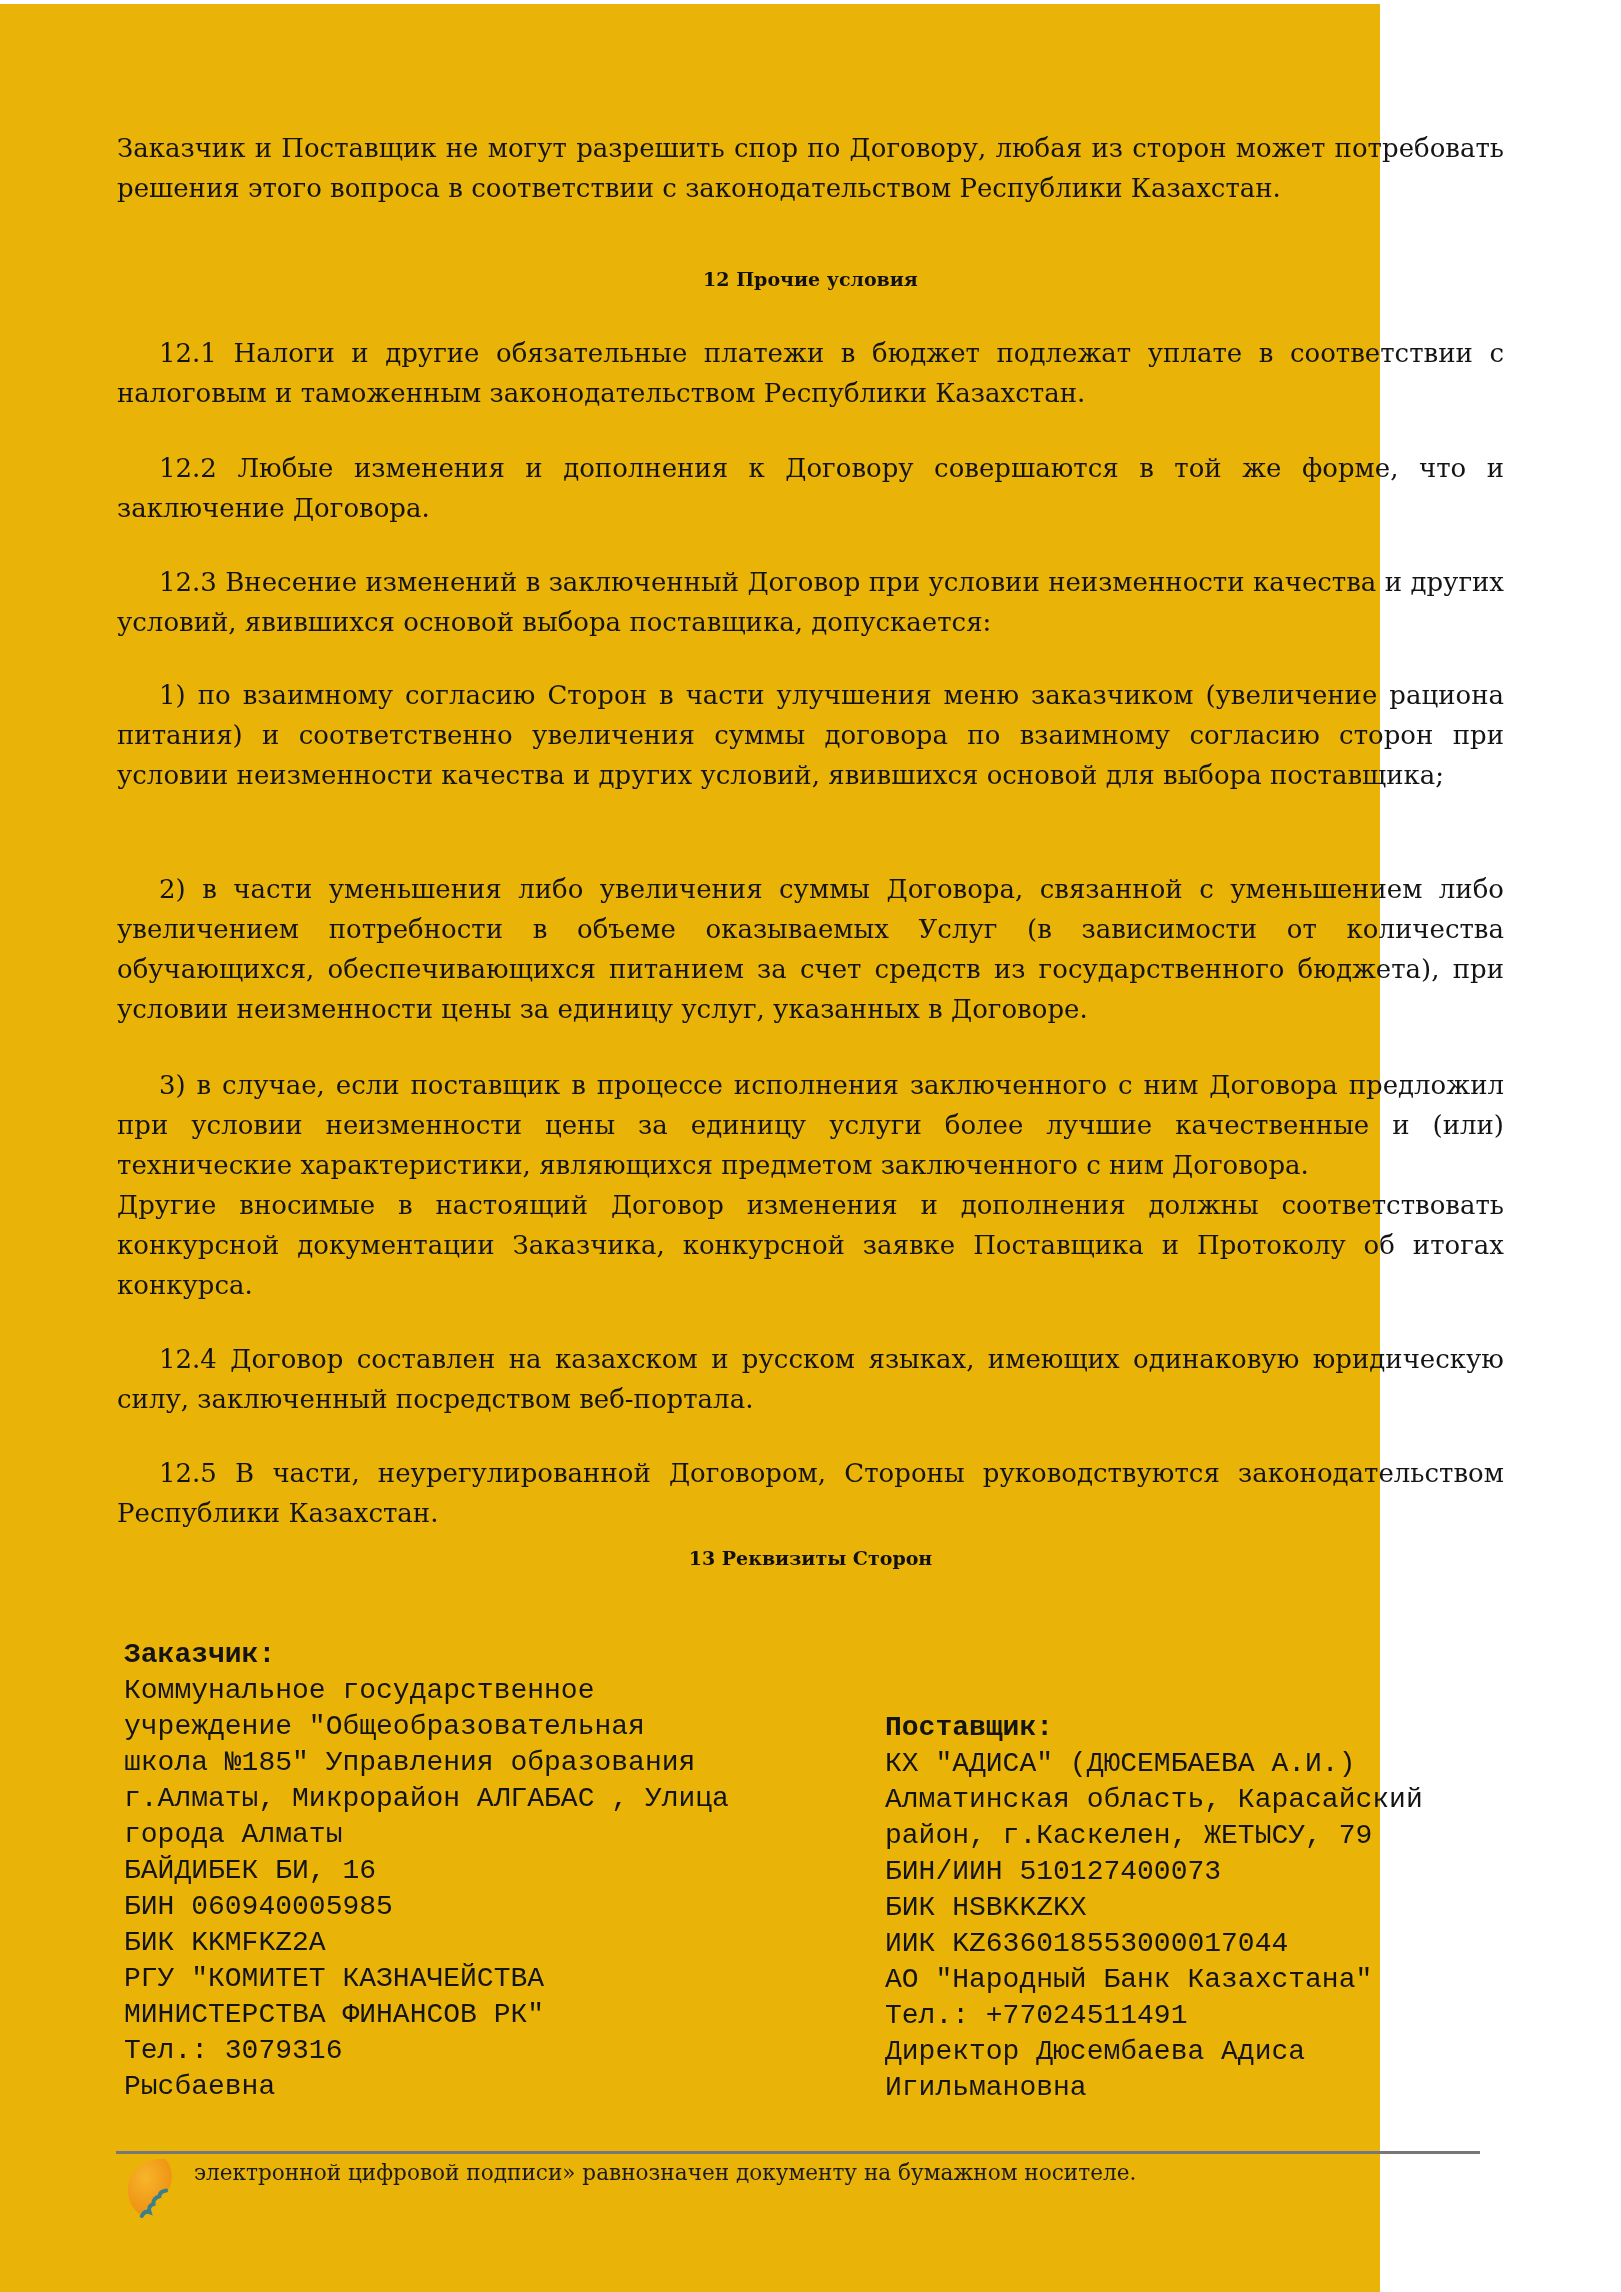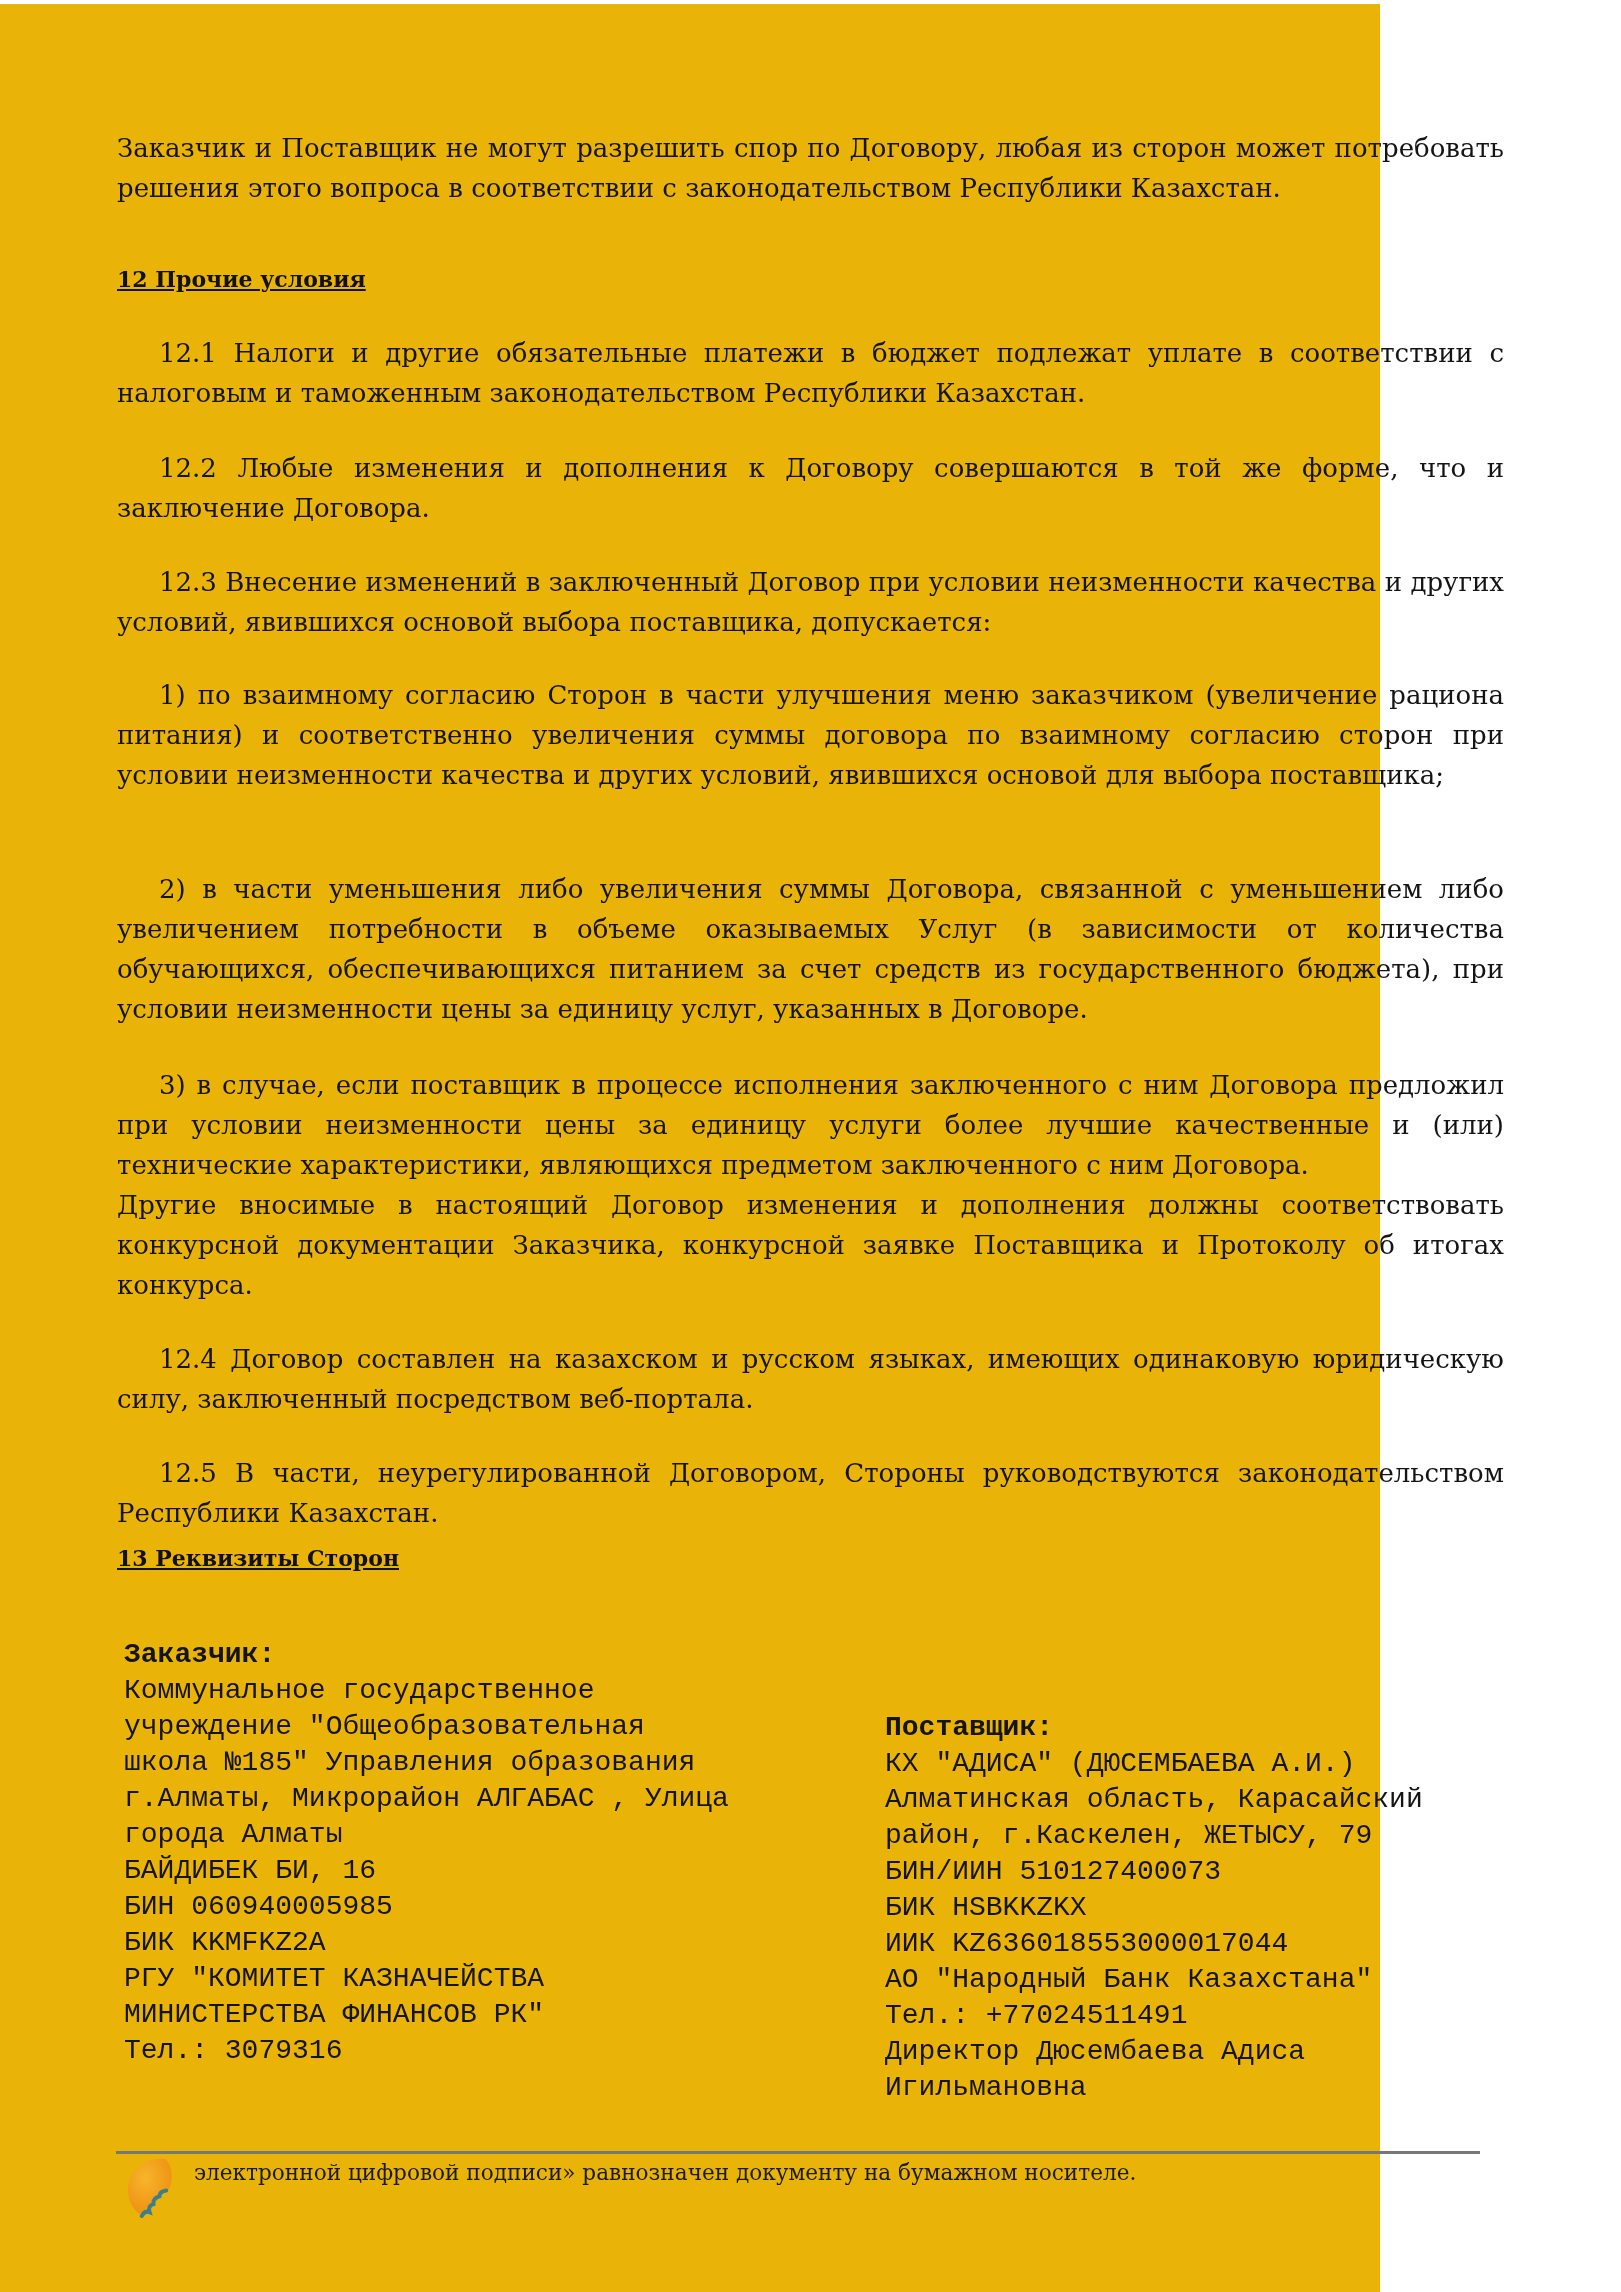--- a/index.html
+++ b/index.html
@@ -5,22 +5,22 @@
   html, body { margin: 0; padding: 0; background: #ffffff; }
   body { width: 1621px; height: 2293px; position: relative; overflow: hidden; }
   .page { position: absolute; left: 0; top: 4px; width: 1380px; height: 2293px; background: #eab308; color: #111; }
   .body-text {
     position: absolute; left: 117px; width: 1387px;
     font-family: "DejaVu Serif", serif; font-size: 26px; line-height: 40px;
     text-align: justify; text-align-last: left; color: #141414;
   }
   .indent { text-indent: 42px; }
   .heading {
-    position: absolute; left: 117px; width: 1387px; text-align: left;
-    font-family: "DejaVu Serif", serif; font-weight: bold; font-size: 22px; line-height: 40px; color: #111; text-decoration: underline;
+    position: absolute; left: 117px; width: 1387px; text-align: center;
+    font-family: "DejaVu Serif", serif; font-weight: bold; font-size: 19px; line-height: 40px; color: #111;
   }
   .col {
     position: absolute; font-family: Liberation Mono, monospace; font-size: 28px; line-height: 36px; color: #141414; margin-top: 17px;
   }
   .col .col-title { font-weight: bold; }
   .col div { white-space: nowrap; }
   .footer-rule { position: absolute; left: 116px; top: 2147px; width: 1364px; height: 2.9px; background: #777777; }
   .footer-logo { position: absolute; left: 122px; top: 2151px; width: 63px; height: 65px; }
   .footer-text {
     position: absolute; left: 194px; top: 2154px; width: 1304px;
@@ -54,20 +54,21 @@
     <div>учреждение "Общеобразовательная</div>
     <div>школа №185" Управления образования</div>
     <div>г.Алматы, Микрорайон АЛГАБАС , Улица</div>
     <div>города Алматы</div>
     <div>БАЙДИБЕК БИ, 16</div>
     <div>БИН 060940005985</div>
     <div>БИК KKMFKZ2A</div>
     <div>РГУ "КОМИТЕТ КАЗНАЧЕЙСТВА</div>
     <div>МИНИСТЕРСТВА ФИНАНСОВ РК"</div>
     <div>Тел.: 3079316</div>
+    <div>Рысбаевна</div>
   </div>
 
   <div class="col" style="left:885px;top:1689px;">
     <div class="col-title">Поставщик:</div>
     <div>КХ "АДИСА" (ДЮСЕМБАЕВА А.И.)</div>
     <div>Алматинская область, Карасайский</div>
     <div>район, г.Каскелен, ЖЕТЫСУ, 79</div>
     <div>БИН/ИИН 510127400073</div>
     <div>БИК HSBKKZKX</div>
     <div>ИИК KZ636018553000017044</div>

